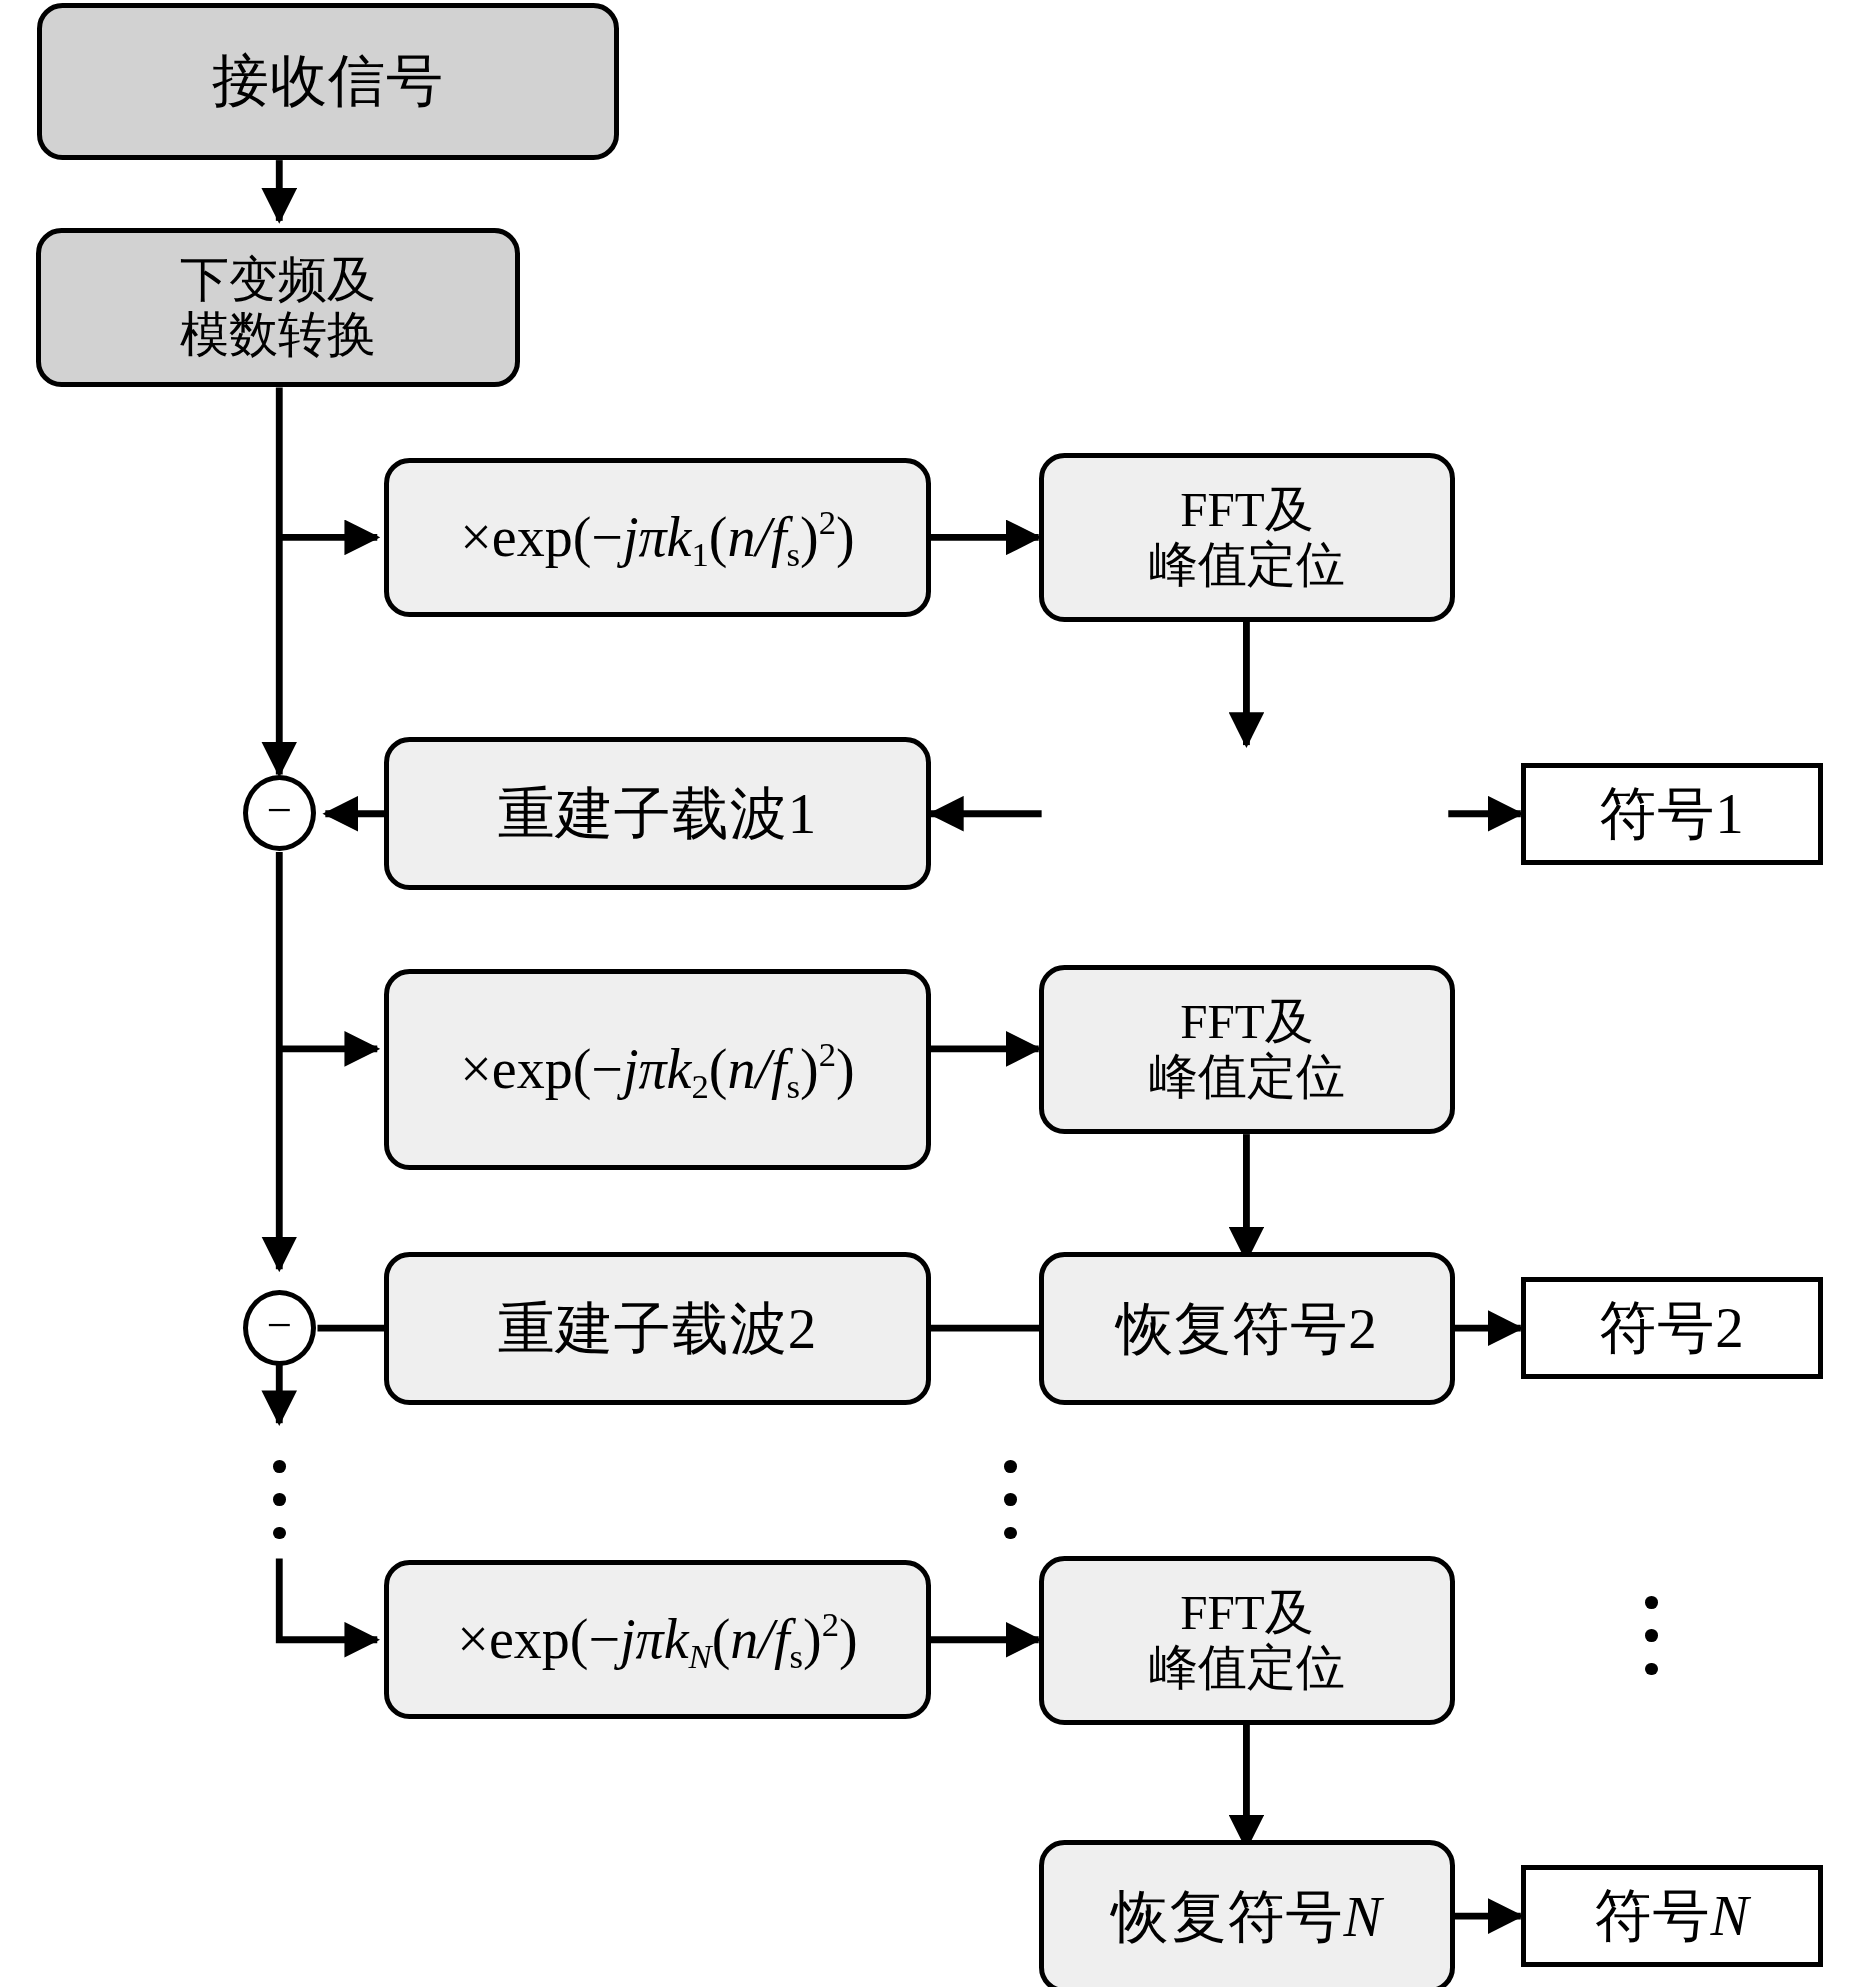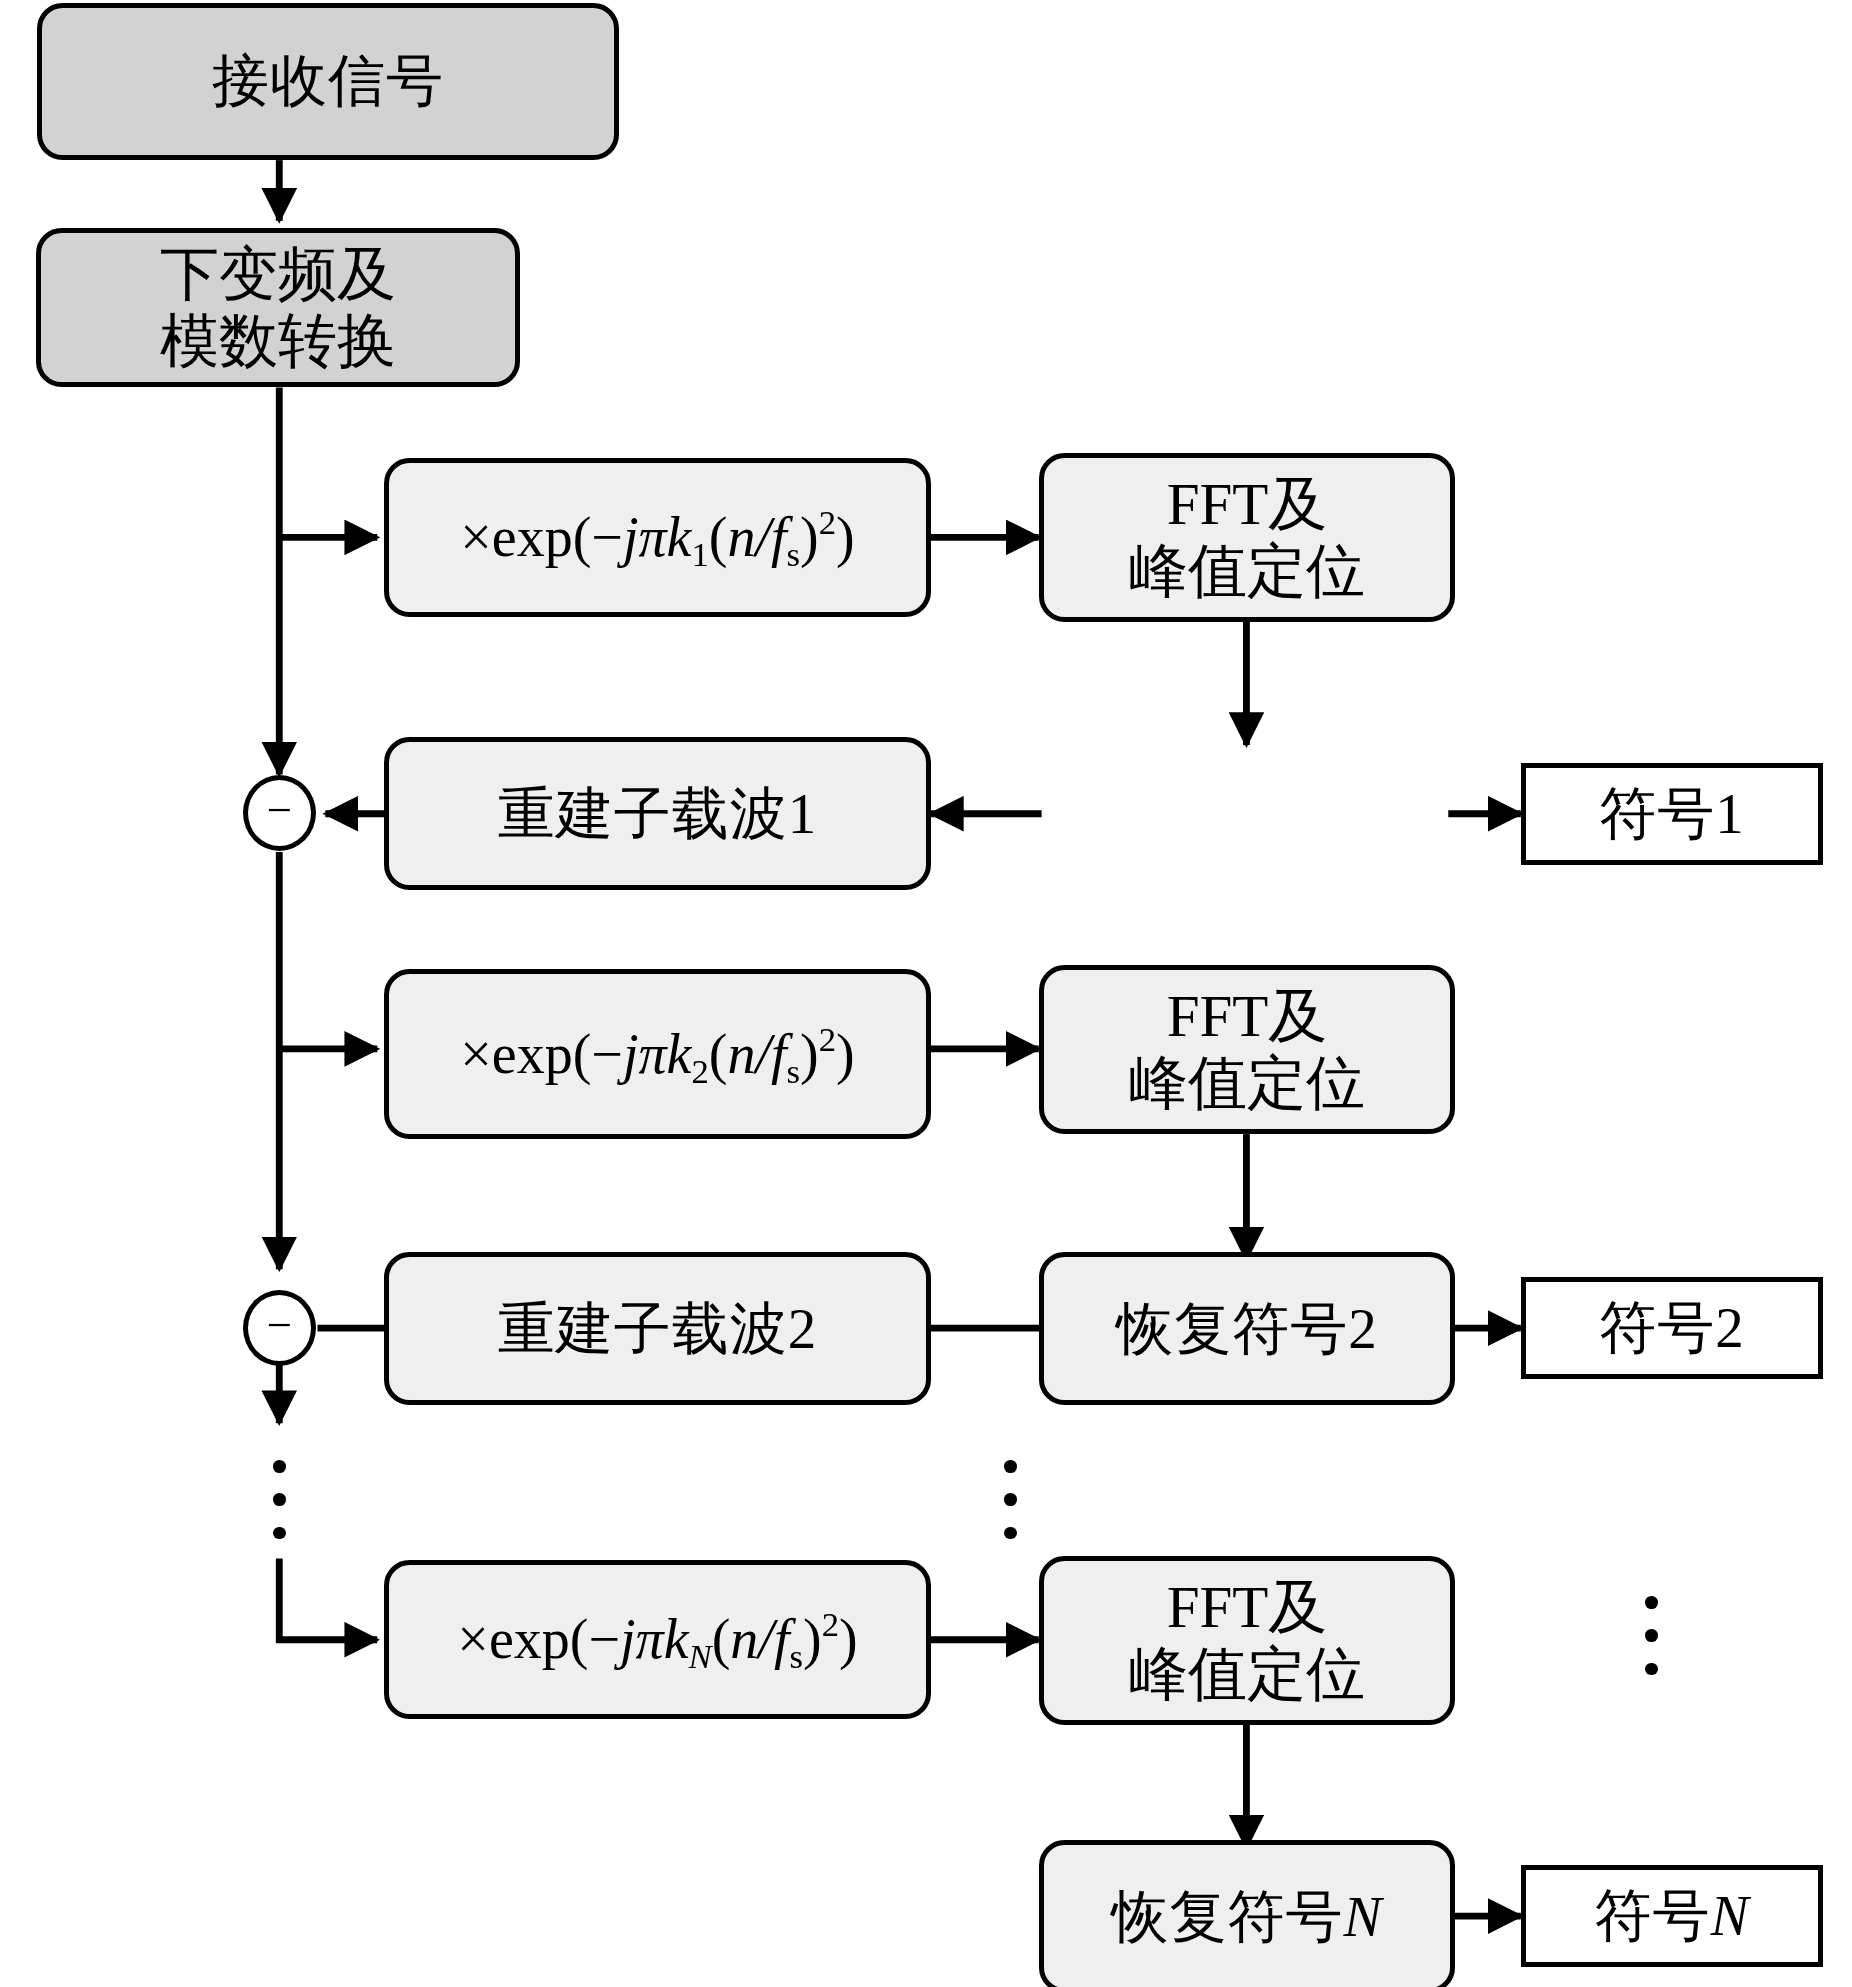--- a/index.html
+++ b/index.html
@@ -34,21 +34,21 @@
     line-height: 1.12;
     color: #000000;
   }
   .node.rounded { border-radius: 25.5px; }
   .node.sq { border-radius: 0; border-width: 5.9px; }
   .fill-dark  { background: #d2d2d2; }
   .fill-light { background: #efefef; }
   .fill-white { background: #ffffff; }
 
   .cjk { font-size: 57px; letter-spacing: 1px; }
-  .cjk-2l { font-size: 59px; }
+  .cjk-2l { font-size: 49px; }
   .math { font-size: 56px; white-space: nowrap; }
 
   .mi { font-style: italic; }
   .mup { font-style: normal; }
   sub.s, sup.s {
     font-size: 0.62em;
     line-height: 0;
   }
   sub.s { vertical-align: -0.28em; }
   sup.s { vertical-align: 0.62em; }
@@ -169,21 +169,21 @@
 
   <div class="node rounded fill-light cjk" style="left:384px; top:737px; width:547px; height:153px;">
     <span>重建子载波1</span>
   </div>
 
 
   <div class="node sq fill-white cjk" style="left:1521px; top:763px; width:302px; height:102px;">
     <span>符号1</span>
   </div>
 
-  <div class="node rounded fill-light math" style="left:384px; top:969px; width:547px; height:170px;">
+  <div class="node rounded fill-light math" style="left:384px; top:969px; width:547px; height:201px;">
     <span>
       <span class="mup">×exp(−</span><span class="mi">j</span><span class="mi">π</span><span class="mi">k</span><sub class="s mup">2</sub><span class="mup">(</span><span class="mi">n</span><span class="mi">/</span><span class="mi">f</span><sub class="s mup">s</sub><span class="mup">)</span><sup class="s mup">2</sup><span class="mup">)</span>
     </span>
   </div>
 
   <div class="node rounded fill-light cjk-2l" style="left:1039px; top:965px; width:416px; height:169px;">
     <span>
       <span>FFT及</span><br>
       <span>峰值定位</span>
     </span>

